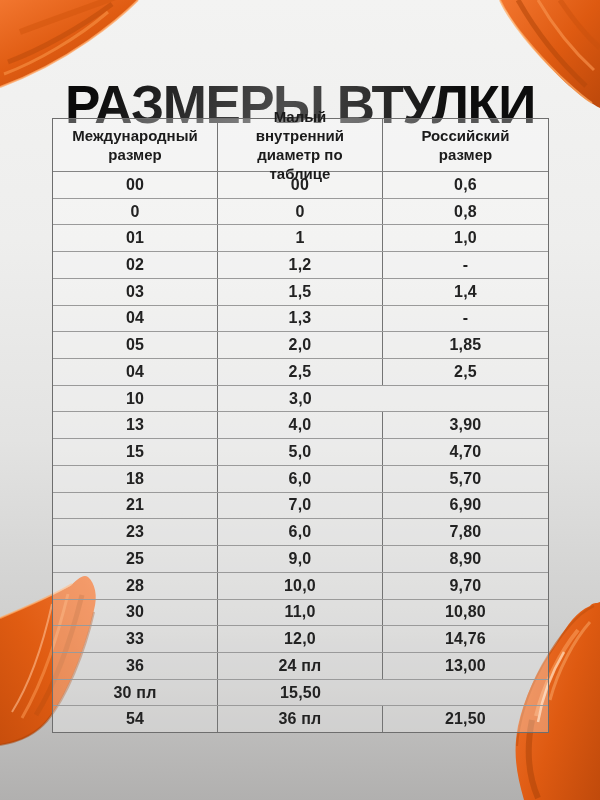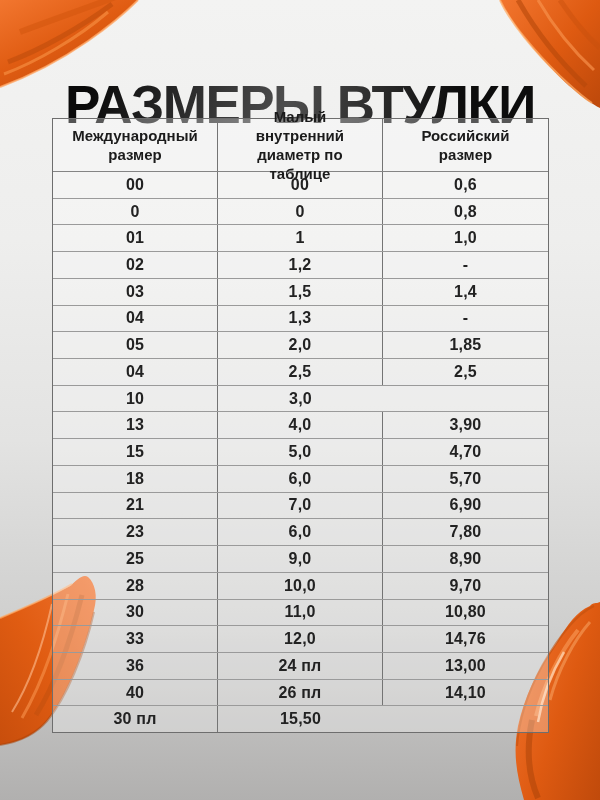--- a/index.html
+++ b/index.html
@@ -262,24 +262,24 @@
           <div class="td">33</div>
           <div class="td">12,0</div>
           <div class="td">14,76</div>
         </div>
         <div class="tr">
           <div class="td">36</div>
           <div class="td">24 пл</div>
           <div class="td">13,00</div>
         </div>
         <div class="tr">
-          <div class="td">40</div>
-          <div class="td">26 пл</div>
-          <div class="td">14,10</div>
-        </div>
-        <div class="tr">
           <div class="td">30 пл</div>
           <div class="td">15,50</div>
         </div>
+        <div class="tr">
+          <div class="td">54</div>
+          <div class="td">36 пл</div>
+          <div class="td">21,50</div>
+        </div>
       </div>
   </div>
 
 </div>
 
 </body></html>

